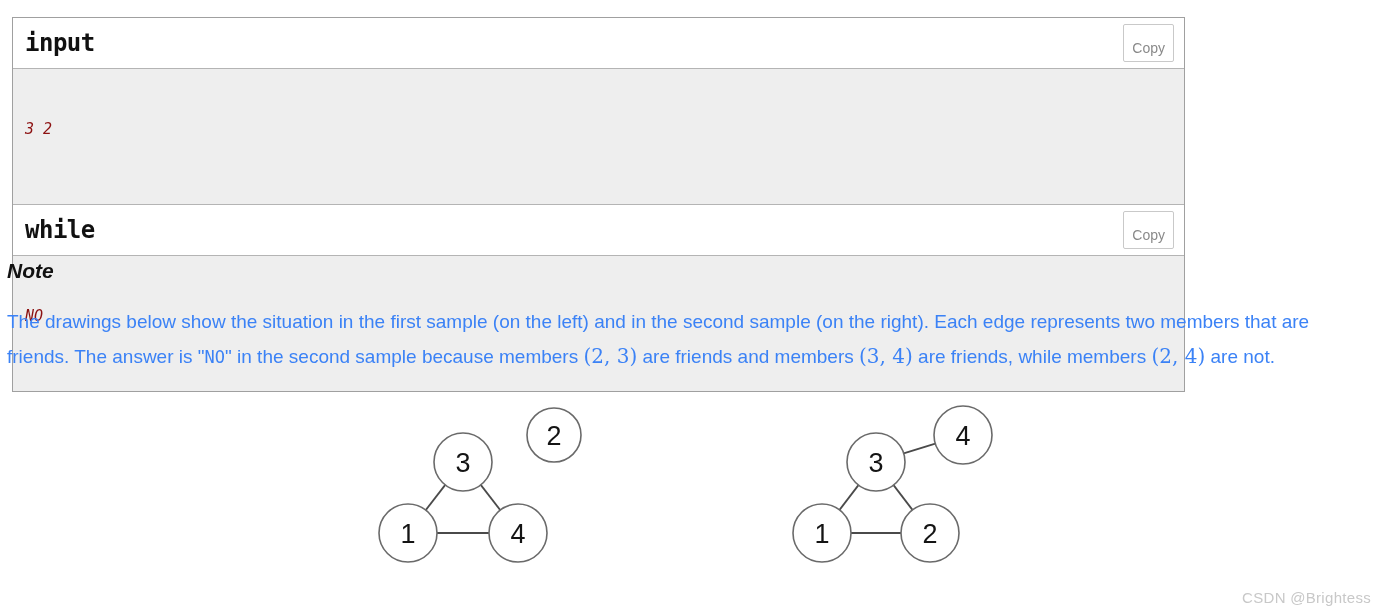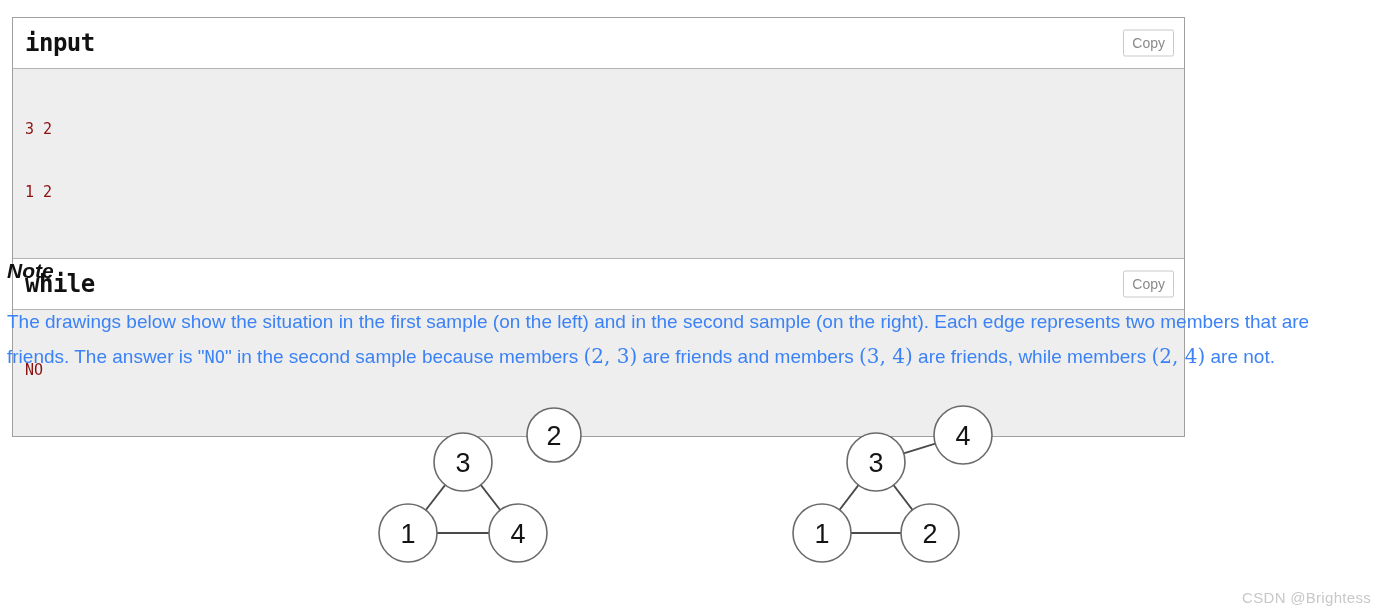--- a/index.html
+++ b/index.html
@@ -48,32 +48,33 @@
     position: absolute;
     right: 10px;
     top: 50%;
     transform: translateY(-50%);
     border: 1px solid #c9c9c9;
     background: #ffffff;
     color: #8a8a8a;
     font-family: "Liberation Sans", sans-serif;
     font-size: 14px;
     line-height: 1;
-    padding: 5px 8px 6px 8px;
+    padding: 16px 8px 6px 8px;
     border-radius: 2px;
     cursor: pointer;
   }
   .io-body {
     background: #eeeeee;
-    padding: 8px 0 13px 12px;
+    padding: 8px 0 22px 12px;
     font-family: "DejaVu Sans Mono", "Liberation Mono", monospace;
     font-size: 15px;
     line-height: 21px;
     color: #8c1111;
     white-space: pre;
+    font-style: italic;
   }
   .io-body.with-border-bottom {
     border-bottom: 1px solid #b4b4b4;
   }
   .io-body .code-line { display: block; }
 
   
   .note-heading {
     position: absolute;
     left: 7px;
@@ -147,21 +148,20 @@
 
 <div class="sample-panel">
 
   <div class="io-header">
     <div class="io-title">input</div>
     <button class="copy-btn">Copy</button>
   </div>
 
   <div class="io-body with-border-bottom">
     <span class="code-line">3 2</span>
-    <span class="code-line">1 2</span>
   </div>
 
   <div class="io-header">
     <div class="io-title">while</div>
     <button class="copy-btn">Copy</button>
   </div>
 
   <div class="io-body">
     <span class="code-line">NO</span>
   </div>

